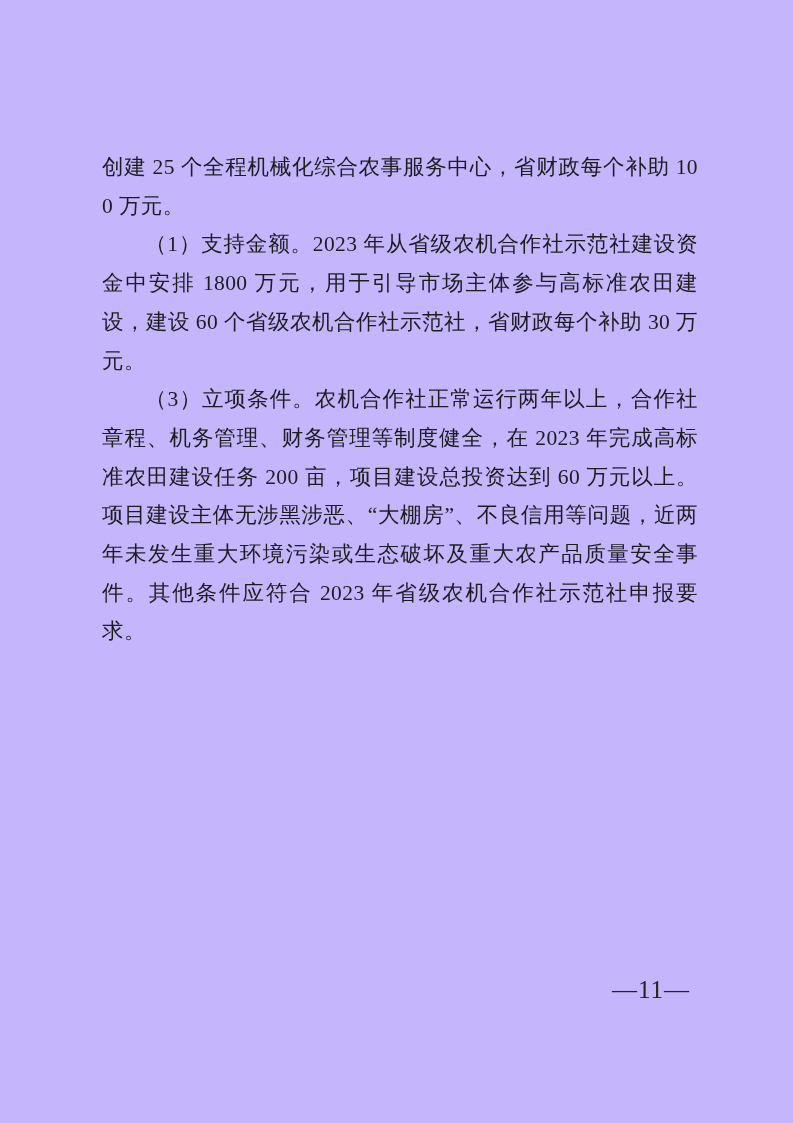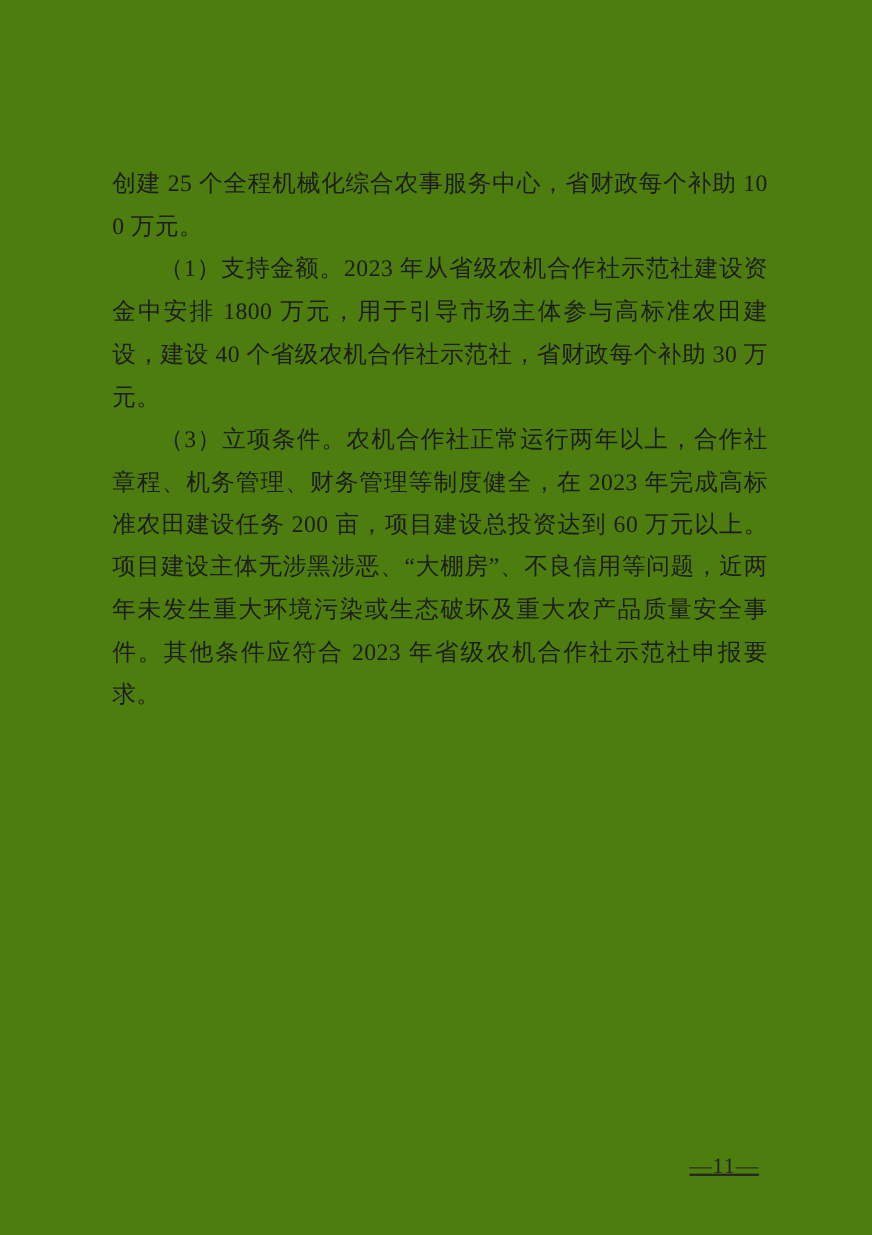--- a/index.html
+++ b/index.html
@@ -5,21 +5,21 @@
   html, body {
     margin: 0;
     padding: 0;
     background: #e8e8e8;
   }
   .page {
     position: relative;
     width: 793px;
     height: 1123px;
     margin: 0 auto;
-    background: #4d7c0f;
+    background: #c4b5fd;
     overflow: hidden;
     font-family: "Liberation Serif", "DejaVu Serif", serif;
     color: #1d1d1d;
   }
   .content {
     position: absolute;
     left: 102px;
     top: 148px;
     width: 596px;
   }
@@ -35,31 +35,30 @@
   .para.indent {
     text-indent: 2em;
   }
   .para.heading {
     font-weight: 700;
     text-align: left;
     letter-spacing: 0.6px;
   }
   .page-number {
     position: absolute;
-    top: 1049px;
+    top: 976px;
     right: 103px;
-    font-size: 20px;
+    font-size: 25px;
     letter-spacing: 1px;
     color: #242424;
-    text-decoration: underline;
   }
 </style>
 </head>
 <body>
 
 <div class="page">
   <div class="content">
     <p class="para">创建 25 个全程机械化综合农事服务中心，省财政每个补助 100 万元。</p>
-    <p class="para indent">（1）支持金额。2023 年从省级农机合作社示范社建设资金中安排 1800 万元，用于引导市场主体参与高标准农田建设，建设 40 个省级农机合作社示范社，省财政每个补助 30 万元。</p>
+    <p class="para indent">（1）支持金额。2023 年从省级农机合作社示范社建设资金中安排 1800 万元，用于引导市场主体参与高标准农田建设，建设 60 个省级农机合作社示范社，省财政每个补助 30 万元。</p>
     <p class="para indent">（3）立项条件。农机合作社正常运行两年以上，合作社章程、机务管理、财务管理等制度健全，在 2023 年完成高标准农田建设任务 200 亩，项目建设总投资达到 60 万元以上。项目建设主体无涉黑涉恶、“大棚房”、不良信用等问题，近两年未发生重大环境污染或生态破坏及重大农产品质量安全事件。其他条件应符合 2023 年省级农机合作社示范社申报要求。</p>
   </div>
   <div class="page-number">—11—</div>
 </div>
 
 </body></html>

